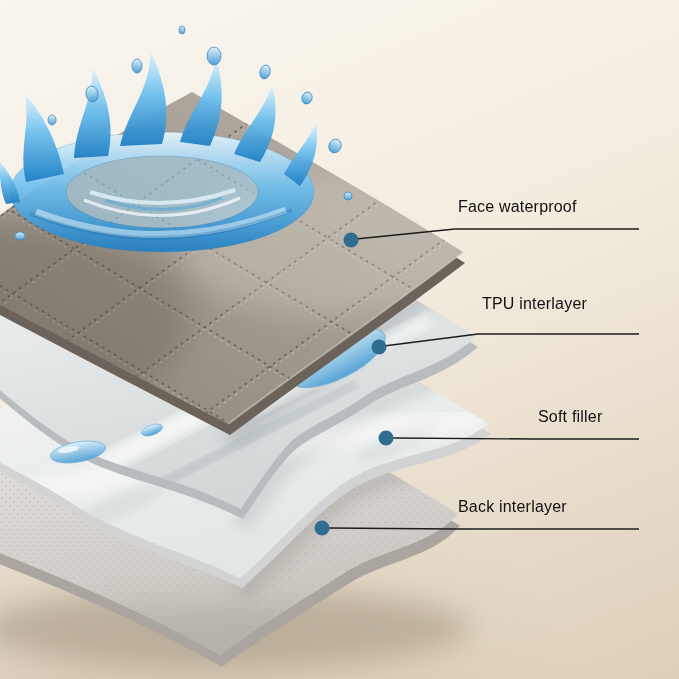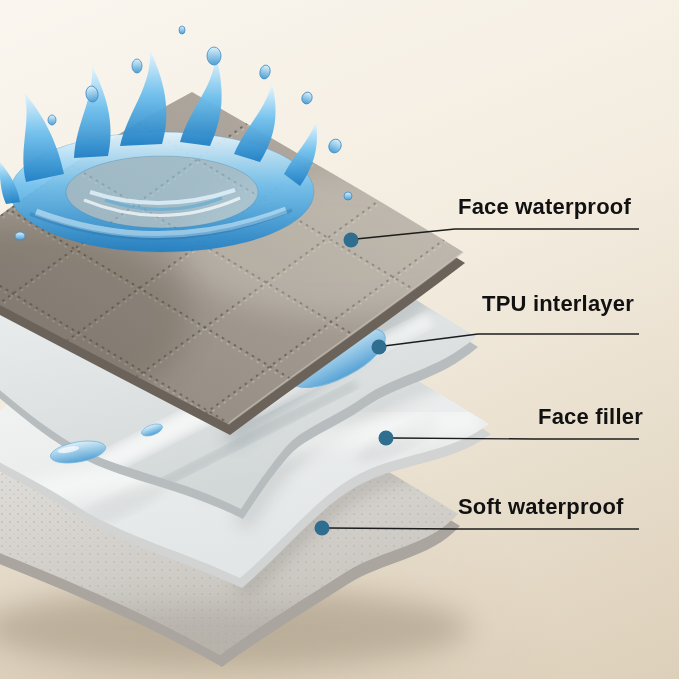--- a/index.html
+++ b/index.html
@@ -6,21 +6,21 @@
   body{width:679px;height:679px;font-family:"Liberation Sans",sans-serif;}
   .stage{
     position:relative;width:679px;height:679px;overflow:hidden;
     background:
       radial-gradient(120% 90% at 15% 110%, rgba(143,116,80,.20), rgba(143,116,80,0) 60%),
       linear-gradient(158deg,#faf6ef 0%,#f3ecdf 45%,#ddd0ba 100%);
   }
   .stage svg{position:absolute;inset:0;}
   .callout-label{
     position:absolute;
-    font-weight:700;font-size:22px;line-height:24px;color:#111;
+    font-weight:400;font-size:16px;line-height:24px;color:#111;
     letter-spacing:.2px;white-space:nowrap;
   }
   #lb1{left:458px;top:195px}
   #lb2{left:482px;top:292px}
   #lb3{left:538px;top:405px}
   #lb4{left:458px;top:495px}
 </style>
 </head>
 <body>
 
@@ -207,16 +207,16 @@
   <g stroke="none">
     <circle cx="351" cy="240" r="7.5" fill="#2f6e8e"></circle>
     <circle cx="379" cy="347" r="7.5" fill="#2f6e8e"></circle>
     <circle cx="386" cy="438" r="7.5" fill="#2f6e8e"></circle>
     <circle cx="322" cy="528" r="7.5" fill="#2f6e8e"></circle>
   </g>
 </svg>
 
 <div class="callout-label" id="lb1">Face waterproof</div>
 <div class="callout-label" id="lb2">TPU interlayer</div>
-<div class="callout-label" id="lb3">Face filler</div>
-<div class="callout-label" id="lb4">Soft waterproof</div>
+<div class="callout-label" id="lb3">Soft filler</div>
+<div class="callout-label" id="lb4">Back interlayer</div>
 
 </div>
 
 </body></html>

